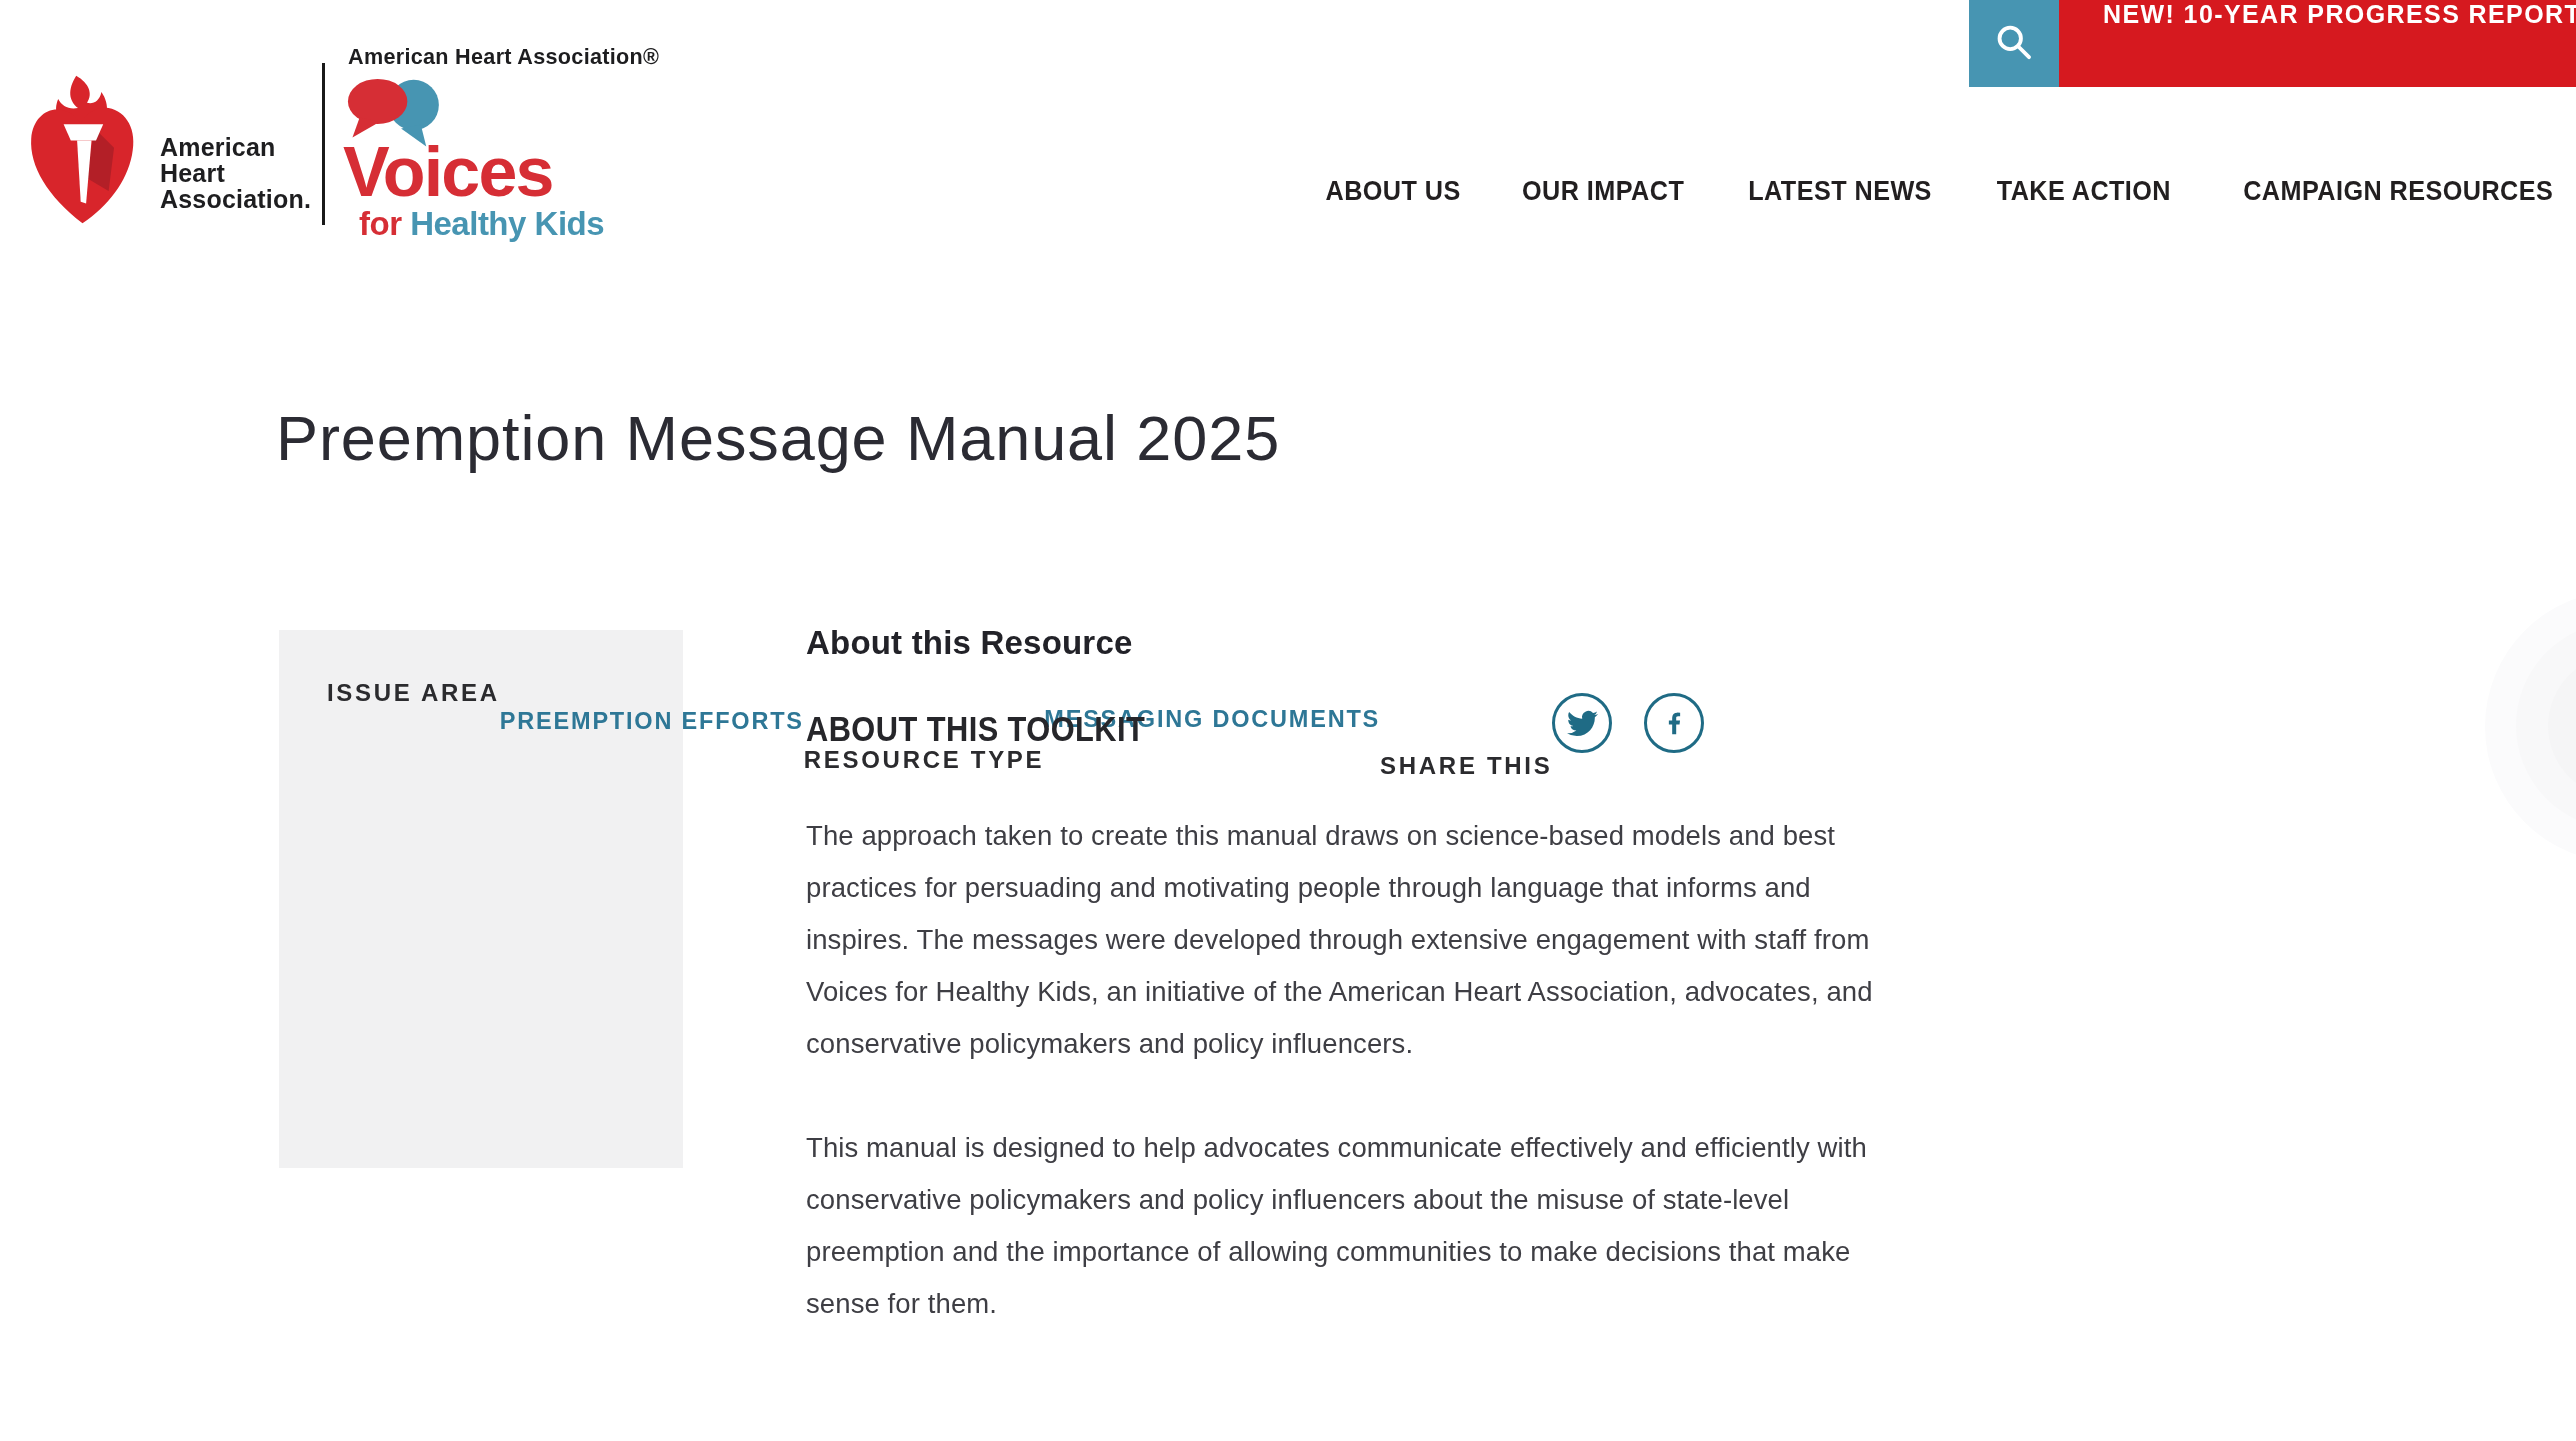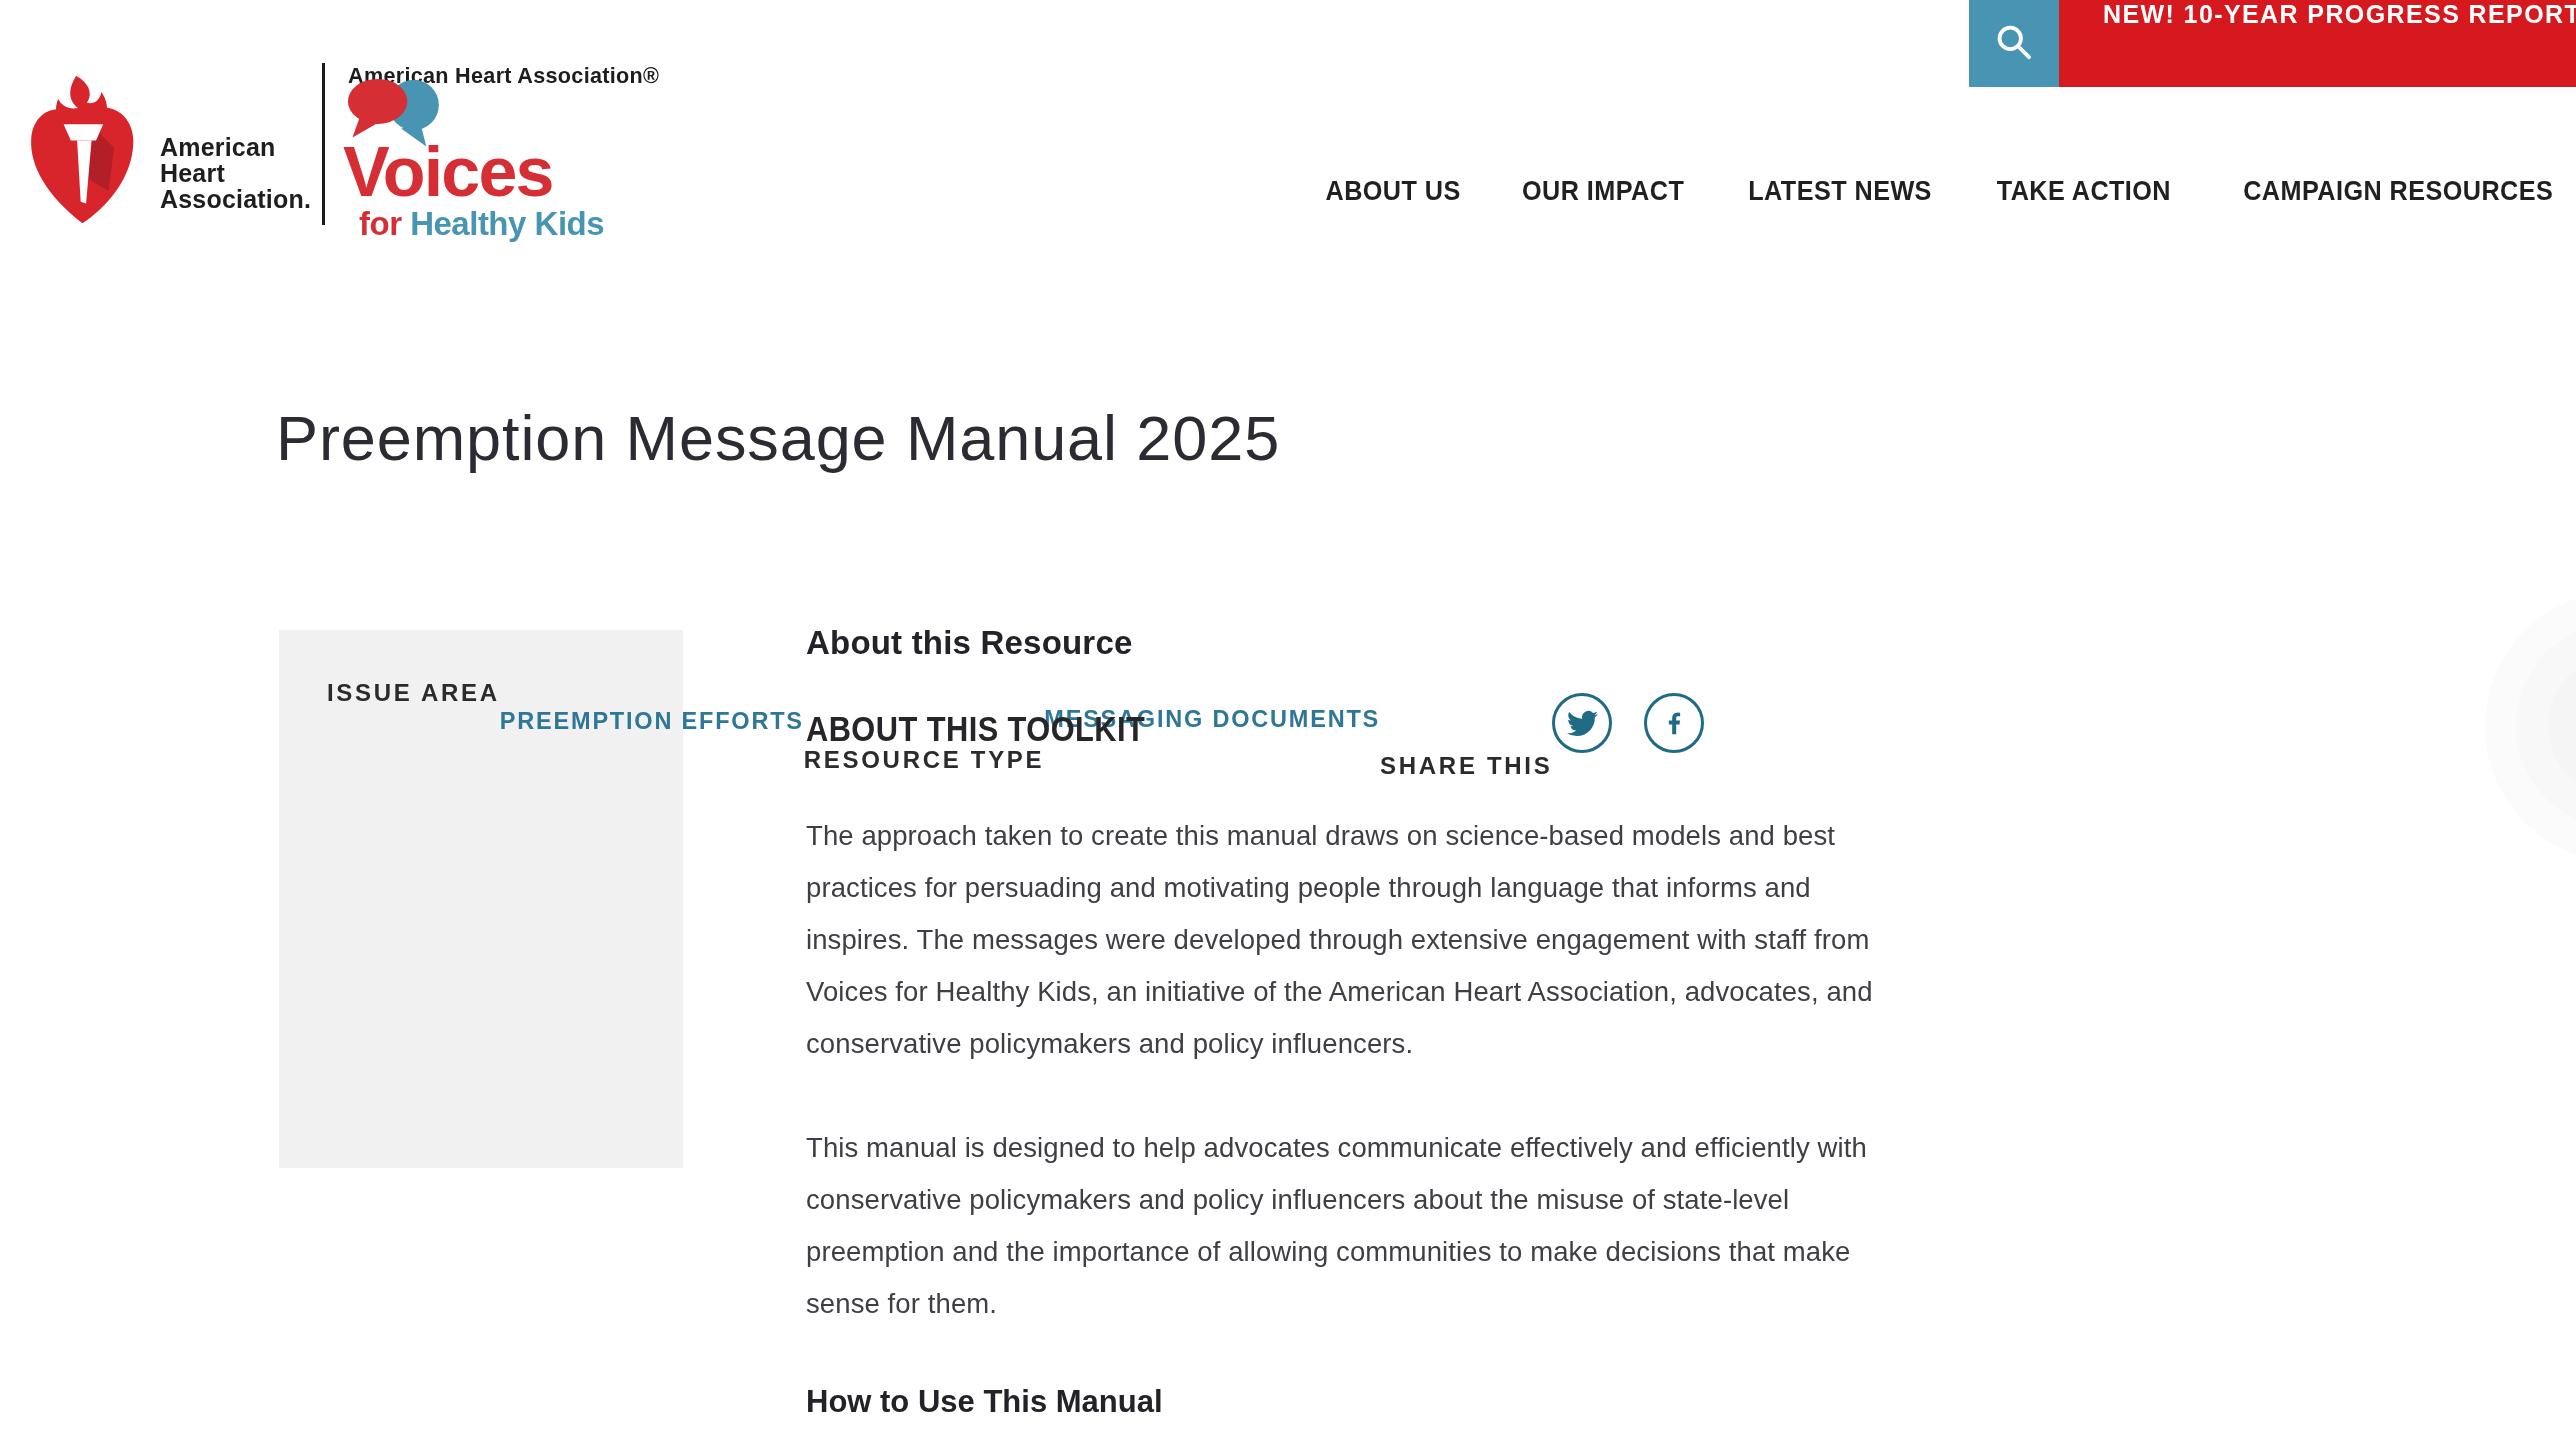--- a/index.html
+++ b/index.html
@@ -47,21 +47,21 @@
   
   .logo { position: absolute; left: 0; top: 0; width: 631px; height: 298px; cursor: pointer; }
   .heart-svg { position: absolute; left: 23.5px; top: 72px; width: 117px; height: 155px; }
   .aha-lines {
     position: absolute; left: 160px; top: 134px;
     font-size: 25px; font-weight: 700; color: #1e1e20; line-height: 26px;
     letter-spacing: 0.2px;
   }
   .logo-divider { position: absolute; left: 322px; top: 63px; width: 2.7px; height: 162px; background: #191919; }
   .voices-brand {
-    position: absolute; left: 348px; top: 63px;
+    position: absolute; left: 348px; top: 44px;
     font-size: 21.6px; font-weight: 700; color: #1d1d1f; letter-spacing: 0.3px; white-space: nowrap;
   }
   .bubbles-svg { position: absolute; left: 345px; top: 78px; width: 104px; height: 72px; }
   .voices-word {
     position: absolute; left: 343px; top: 132px;
     font-size: 70px; font-weight: 700; color: #d62e35; letter-spacing: -1.8px; white-space: nowrap;
   }
   .for-healthy {
     position: absolute; left: 359px; top: 205px;
     font-size: 33px; font-weight: 700; letter-spacing: -0.5px; white-space: nowrap;
@@ -199,15 +199,14 @@
   <h3 class="toolkit-heading">ABOUT THIS TOOLKIT</h3>
   <p class="body-para">The approach taken to create this manual draws on science-based models and best
 practices for persuading and motivating people through language that informs and
 inspires. The messages were developed through extensive engagement with staff from
 Voices for Healthy Kids, an initiative of the American Heart Association, advocates, and
 conservative policymakers and policy influencers.</p>
   <p class="body-para">This manual is designed to help advocates communicate effectively and efficiently with
 conservative policymakers and policy influencers about the misuse of state-level
 preemption and the importance of allowing communities to make decisions that make
 sense for them.</p>
-  <h3 class="next-heading">How to Use This Manual</h3>
 </main>
 
 
 </body></html>

